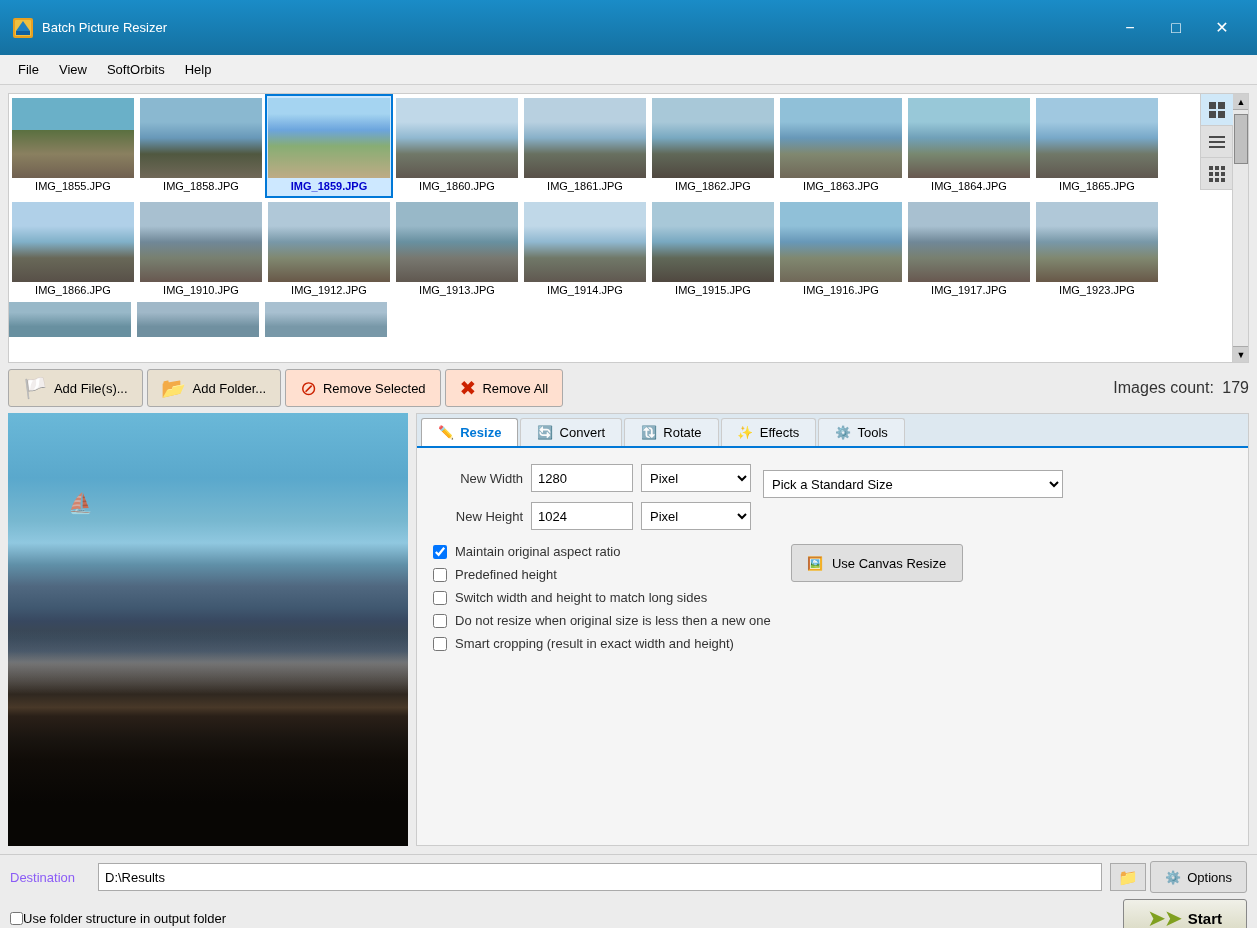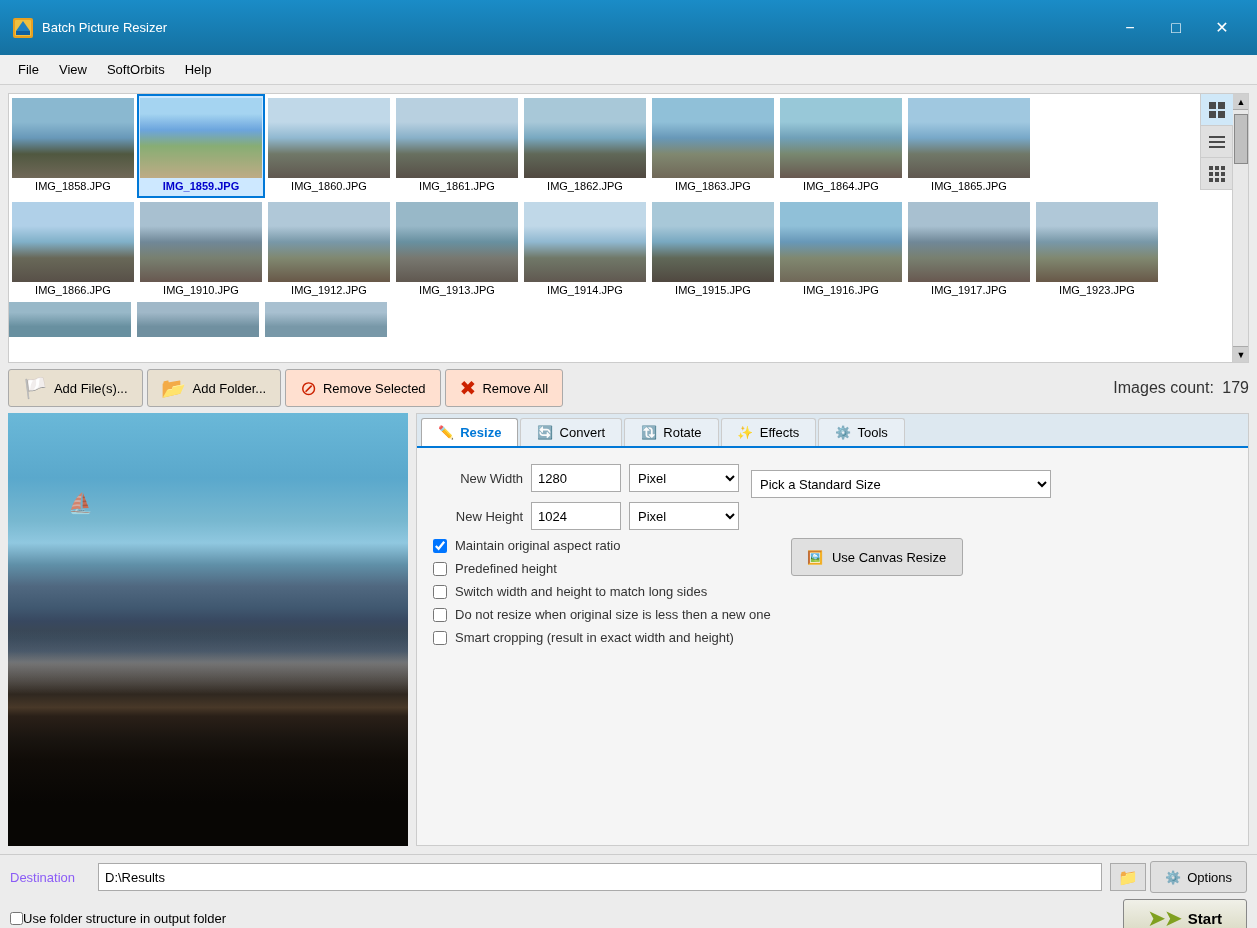--- a/index.html
+++ b/index.html
@@ -194,35 +194,35 @@
     .tab-content {
       padding: 16px;
       flex: 1;
       overflow-y: auto;
     }
 
     
     .resize-form {
       display: flex;
       flex-direction: column;
-      gap: 4px;
+      gap: 10px;
     }
     .form-row {
       display: flex;
       align-items: center;
       gap: 8px;
     }
     .form-label {
       width: 90px;
       font-size: 13px;
       text-align: right;
       color: #333;
     }
     .form-input {
-      width: 90px;
+      width: 102px;
       height: 28px;
       border: 1px solid #aaa;
       padding: 2px 6px;
       font-size: 13px;
       background: #fff;
     }
     .form-select {
       width: 110px;
       height: 28px;
       border: 1px solid #aaa;
@@ -422,20 +422,24 @@
   <div class="menu-item">SoftOrbits</div>
   <div class="menu-item">Help</div>
 </div>
 
 <div class="main-content">
 
   <div class="gallery-area">
     <div class="gallery-scroll" style="padding-right:16px;">
 
       <div class="gallery-row">
+        <div class="gallery-item">
+          <div class="gallery-thumb thumb-beach1"></div>
+          <span class="gallery-label">IMG_1855.JPG</span>
+        </div>
         <div class="gallery-item">
           <div class="gallery-thumb thumb-beach2"></div>
           <span class="gallery-label">IMG_1858.JPG</span>
         </div>
         <div class="gallery-item selected">
           <div class="gallery-thumb thumb-selected"></div>
           <span class="gallery-label">IMG_1859.JPG</span>
         </div>
         <div class="gallery-item">
           <div class="gallery-thumb thumb-beach3"></div>

